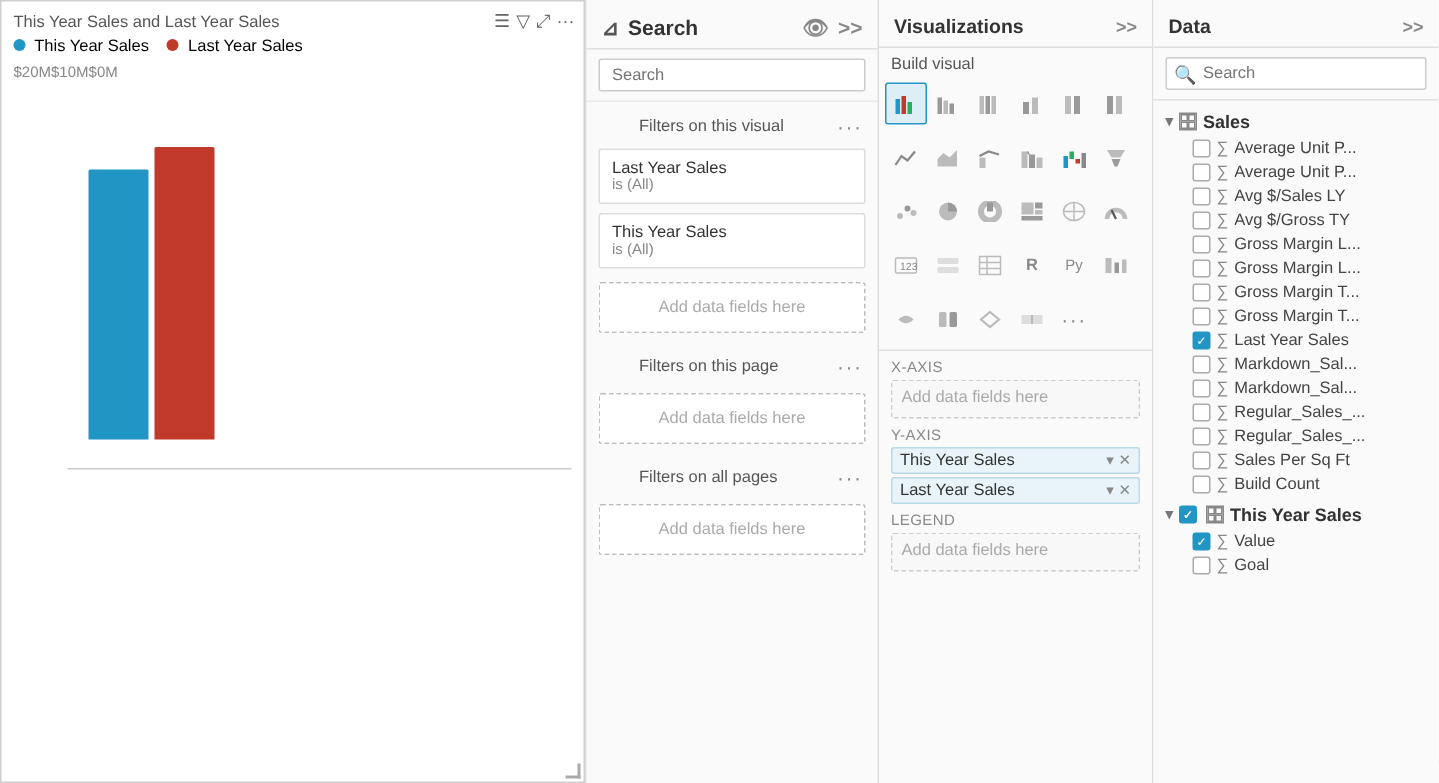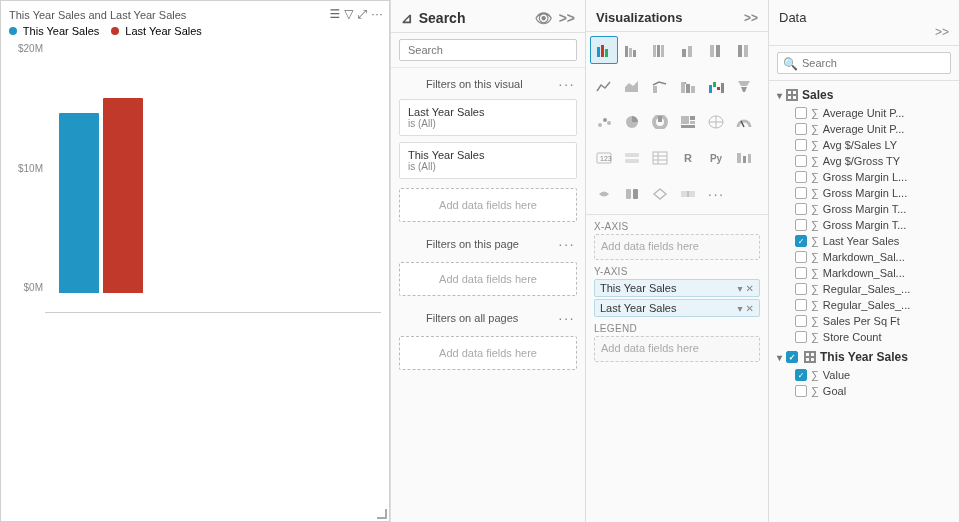--- a/index.html
+++ b/index.html
@@ -69,21 +69,21 @@
       width: 40px;
       border-radius: 1px 1px 0 0;
     }
     .bar-blue { background: #2196c4; height: 180px; }
     .bar-red { background: #c0392b; height: 195px; }
     .y-labels {
       position: absolute;
       left: 0;
       top: 0;
       display: flex;
-      flex-direction: column;
+      flex-direction: row;
       justify-content: space-between;
       height: 250px;
       font-size: 10px;
       color: #888;
       padding-right: 2px;
       text-align: right;
       width: 36px;
     }
     .chart-border {
       position: absolute;
@@ -271,26 +271,26 @@
     
     .data-panel {
       flex: 1;
       background: #fafafa;
       display: flex;
       flex-direction: column;
       overflow: hidden;
     }
     .data-header {
       display: flex;
+      align-items: center;
       padding: 10px 10px 6px 10px;
       font-size: 13px;
-      font-weight: 400;
+      font-weight: 700;
       color: #333;
       border-bottom: 1px solid #e0e0e0;
-      flex-direction: column;
     }
     .data-header-actions {
       margin-left: auto;
       color: #888;
       font-size: 12px;
     }
     .data-search {
       padding: 6px 8px;
       border-bottom: 1px solid #e0e0e0;
     }
@@ -466,20 +466,21 @@
   </div>
 </div>
 
 <div class="viz-panel">
   <div class="viz-header">
     <span>Visualizations</span>
     <div class="viz-header-actions">
       <span>&gt;&gt;</span>
     </div>
   </div>
+  <div class="build-visual-label">Build visual</div>
 
   <div class="viz-icons-grid">
     <div class="viz-icon-btn active">
       <svg width="16" height="14" viewBox="0 0 16 14">
           <rect x="1" y="4" width="3" height="10" fill="#2196c4"></rect>
           <rect x="5" y="2" width="3" height="12" fill="#c0392b"></rect>
           <rect x="9" y="6" width="3" height="8" fill="#27ae60"></rect>
         </svg>
     </div>
     <div class="viz-icon-btn">
@@ -615,21 +616,21 @@
           <rect x="1" y="1" width="14" height="12" fill="none" stroke="#bbb" stroke-width="1"></rect>
           <line x1="1" y1="5" x2="15" y2="5" stroke="#bbb" stroke-width="1"></line>
           <line x1="1" y1="9" x2="15" y2="9" stroke="#bbb" stroke-width="1"></line>
           <line x1="6" y1="1" x2="6" y2="13" stroke="#bbb" stroke-width="1"></line>
         </svg>
     </div>
     <div class="viz-icon-btn">
       <span style="font-size:11px;font-weight:bold;color:#888;">R</span>
     </div>
     <div class="viz-icon-btn">
-      <span style="font-size:10px;font-weight:bold;color:#888;">Py</span>
+      <span style="font-size:10px;font-weight:normal;color:#888;">Py</span>
     </div>
     <div class="viz-icon-btn">
       <svg width="16" height="14">
           <rect x="1" y="2" width="4" height="10" fill="#bbb"></rect>
           <rect x="7" y="5" width="3" height="7" fill="#999"></rect>
           <rect x="12" y="3" width="3" height="9" fill="#bbb"></rect>
         </svg>
     </div>
   </div>
   <div class="viz-icons-grid">
@@ -786,21 +787,21 @@
         <span class="item-text">Regular_Sales_...</span>
       </div>
       <div class="tree-item">
         <div class="checkbox"></div>
         <span class="sigma-icon">∑</span>
         <span class="item-text">Sales Per Sq Ft</span>
       </div>
       <div class="tree-item">
         <div class="checkbox"></div>
         <span class="sigma-icon">∑</span>
-        <span class="item-text">Store Count</span>
+        <span class="item-text">Build Count</span>
       </div>
     </div>
 
     <div class="tree-group">
       <div class="tree-group-header">
         <span class="chevron">▾</span>
         <div class="checkbox checked" style="margin-right:2px;"></div>
         <span class="table-icon">
             <div></div>
             <div></div>

